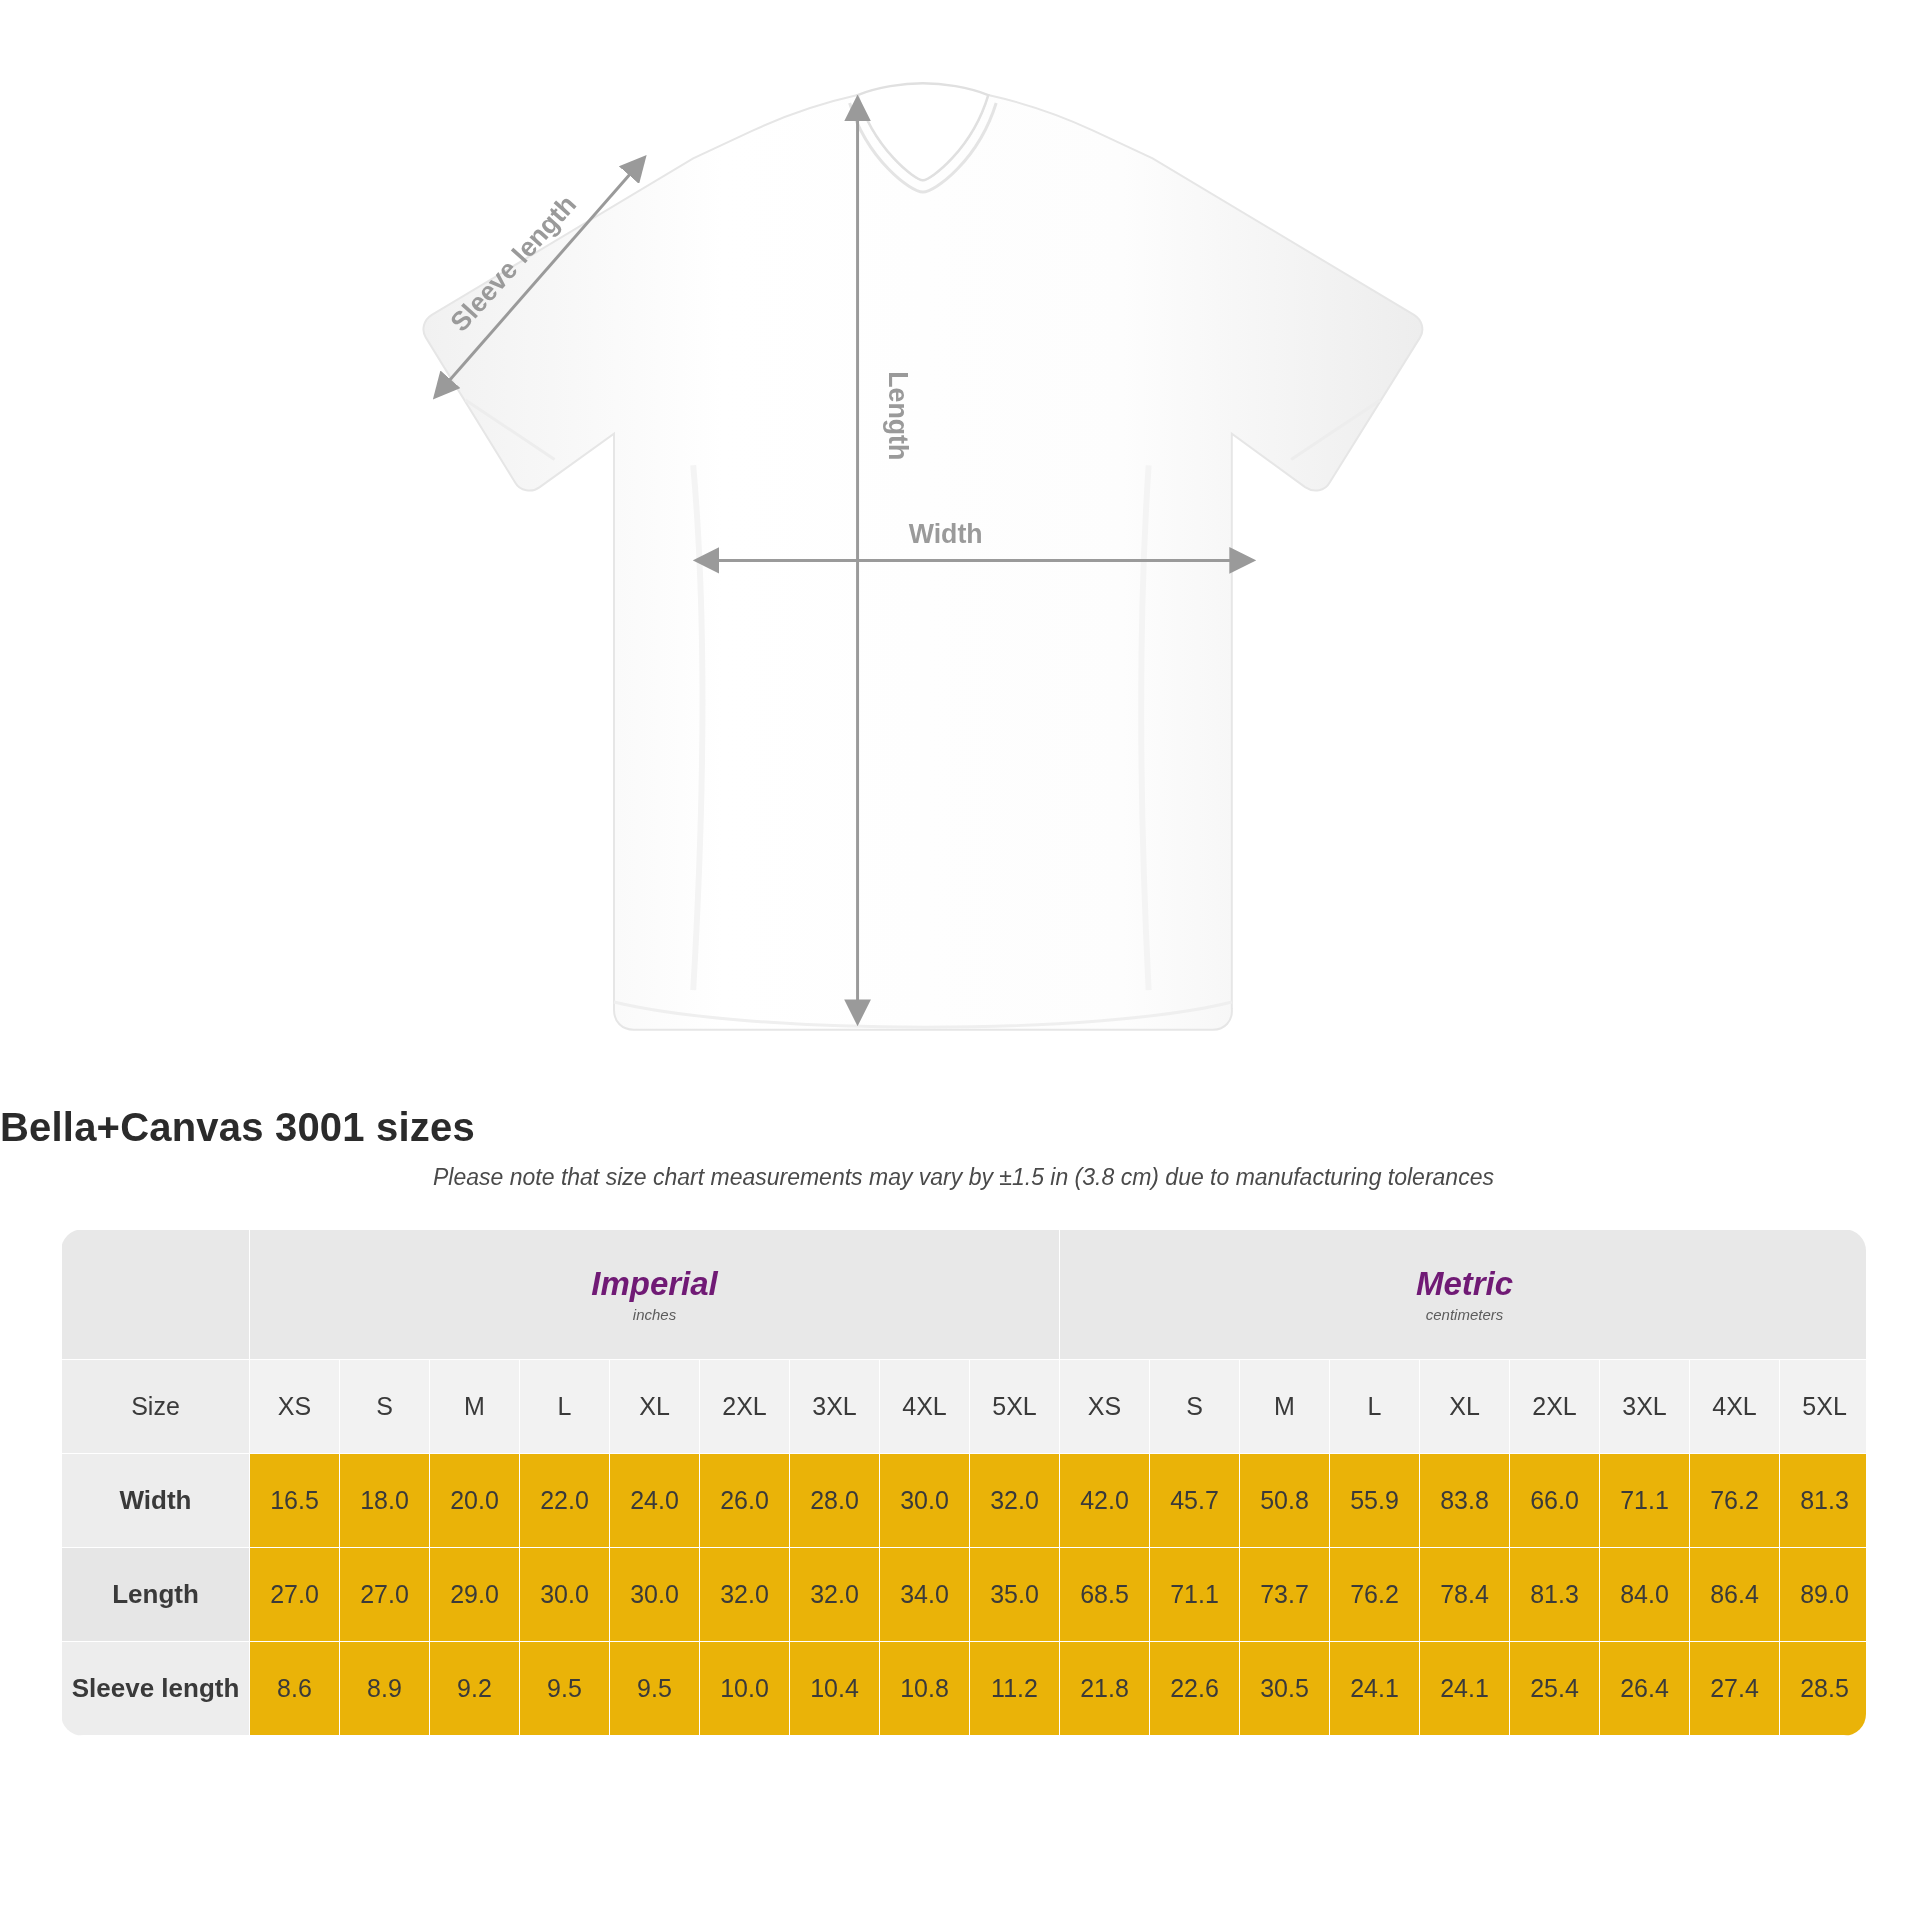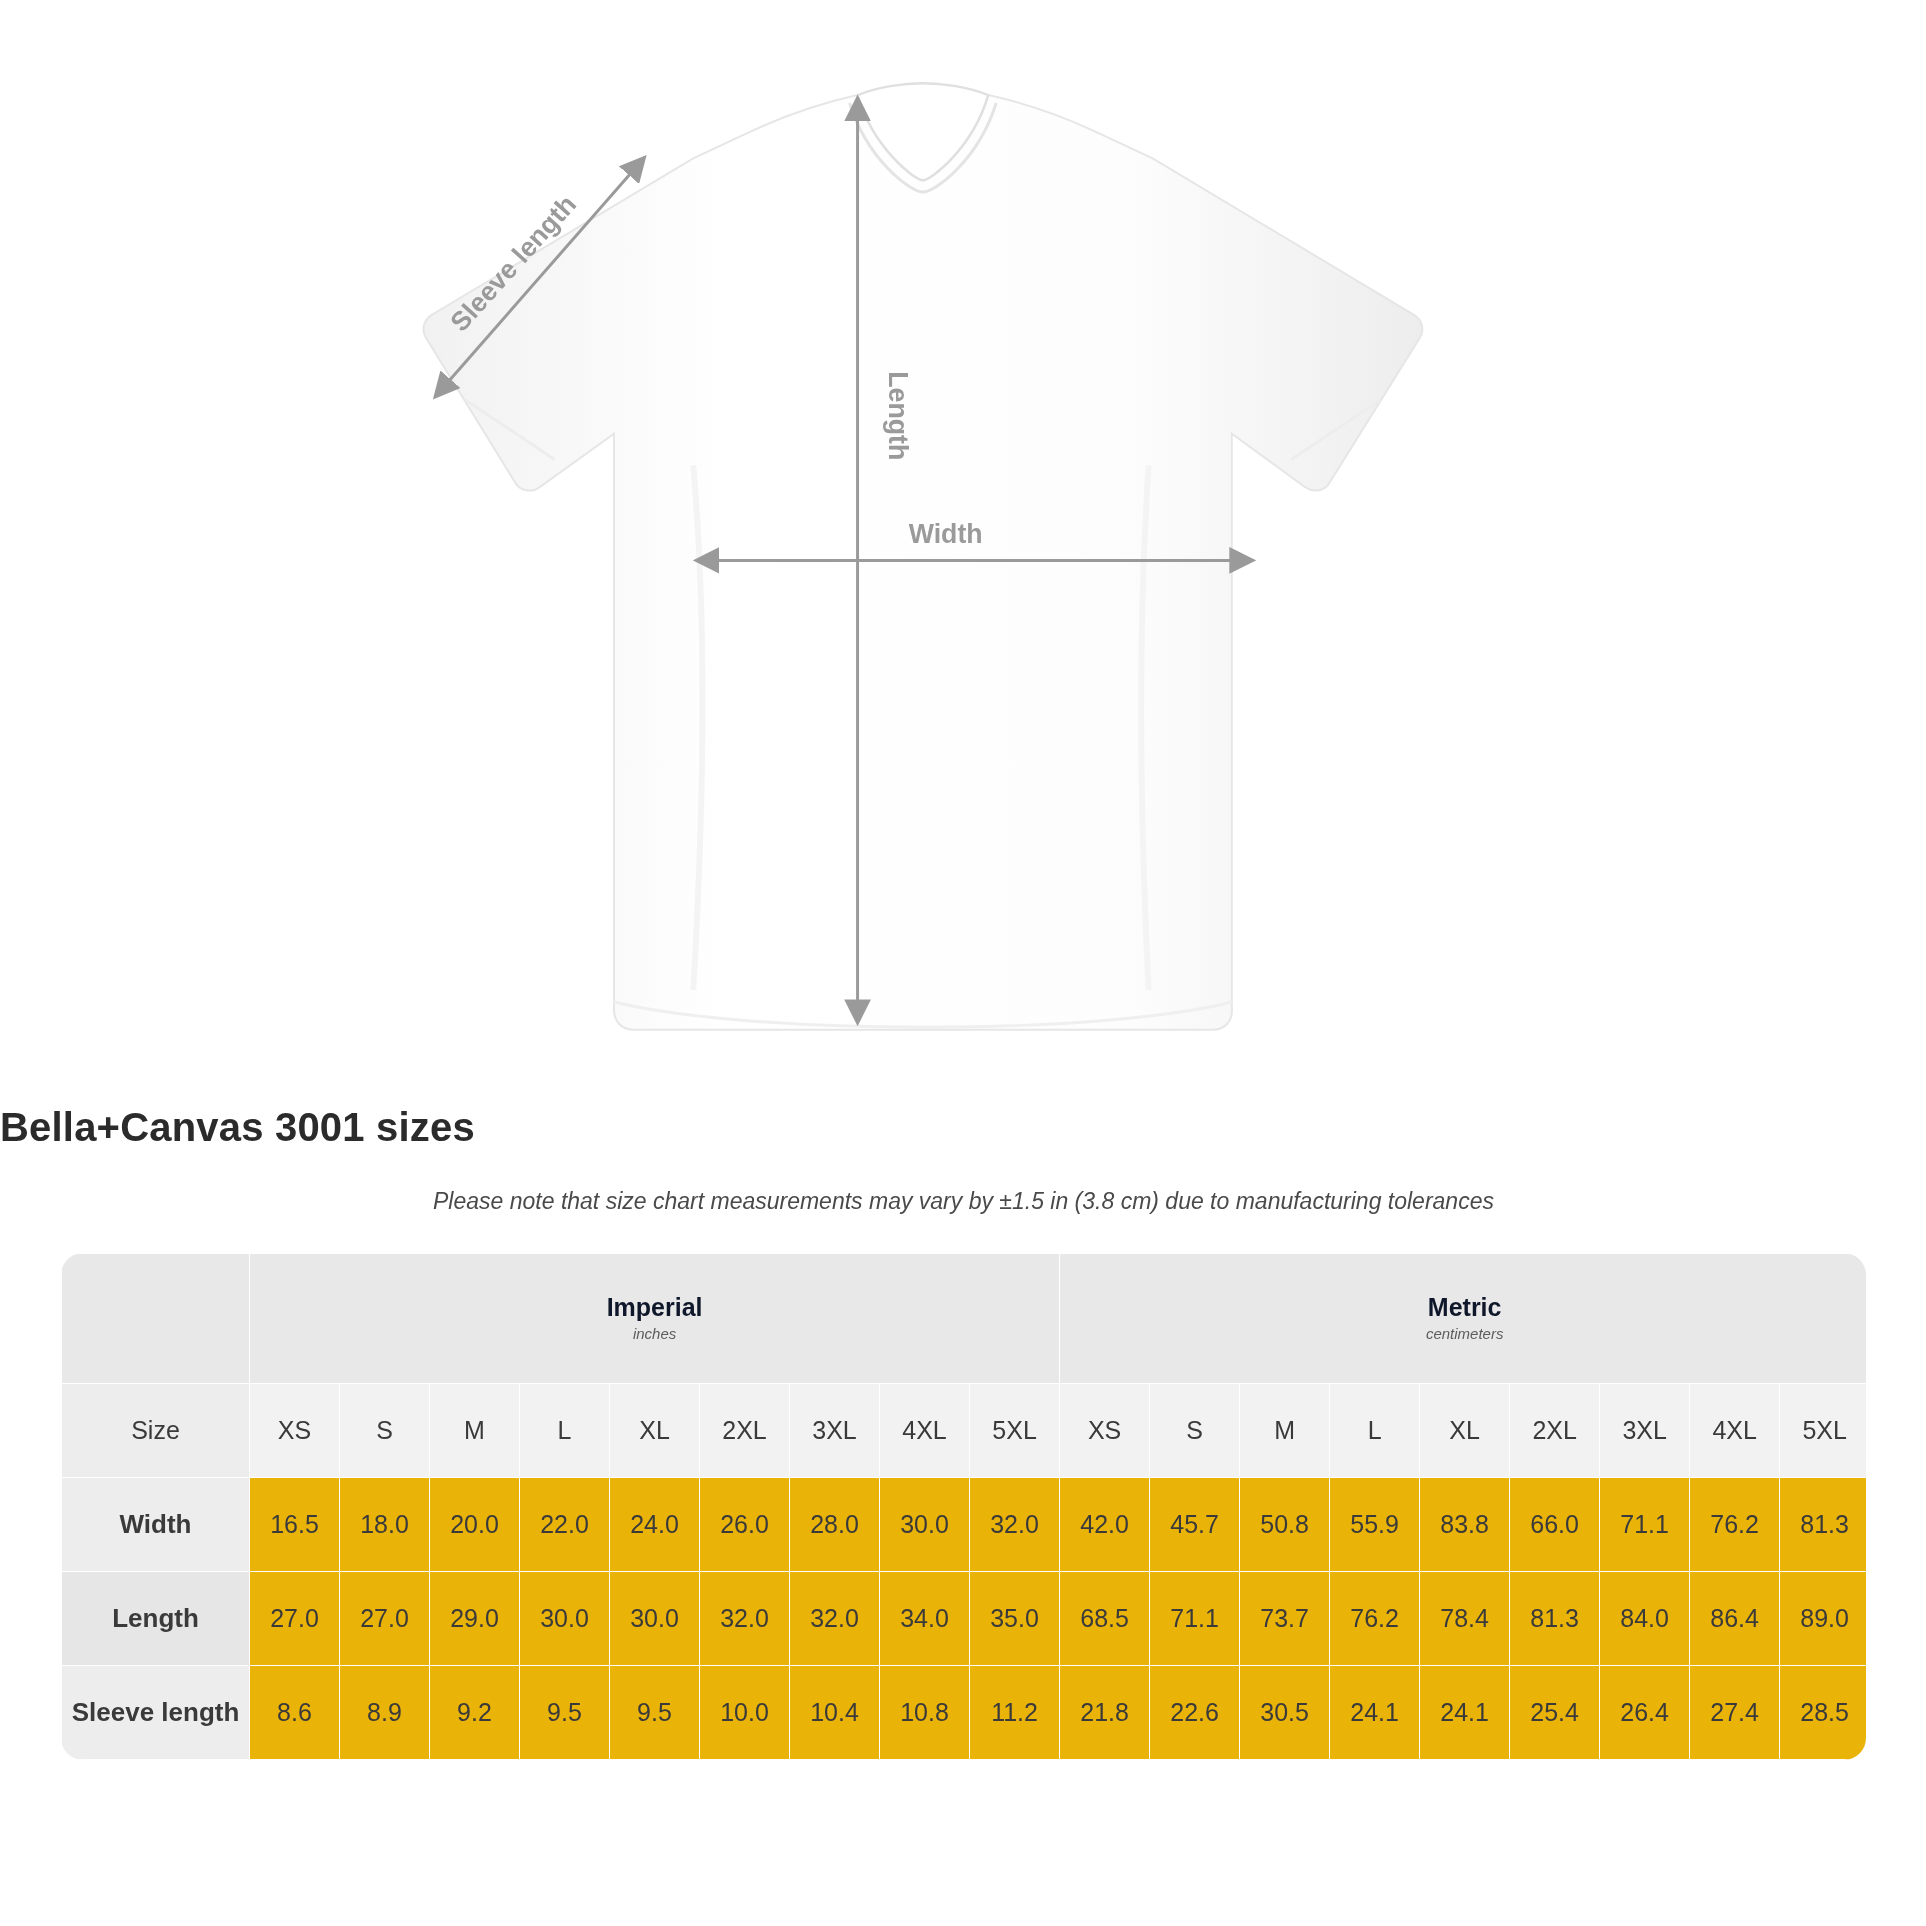--- a/index.html
+++ b/index.html
@@ -38,21 +38,21 @@
     font-weight: bold;
     color: #2b2b2b;
     margin-top: 6px;
     letter-spacing: 0.2px;
   }
   .chart-subtitle {
     text-align: center;
     font-size: 23px;
     font-style: italic;
     color: #4a4a4a;
-    margin-top: 38px;
+    margin-top: 14px;
   }
 
   
   .table-wrap {
     margin: 38px 61px 0 61px;
     border-radius: 22px;
     overflow: hidden;
     background: #ffffff;
   }
   table.size-table {
@@ -70,23 +70,24 @@
   
   .unit-row td {
     background: #e8e8e8;
     height: 129px;
     padding: 0;
   }
   .unit-corner {
     background: #e8e8e8 !important;
   }
   .unit-name {
-    font-size: 25px;
+    font-size: 33px;
+    font-style: italic;
     font-weight: bold;
-    color: #0f172a;
+    color: #701a75;
     line-height: 1.25;
   }
   .unit-sub {
     font-size: 15px;
     font-style: italic;
     color: #5c5c5c;
     line-height: 1.5;
   }
 
   

